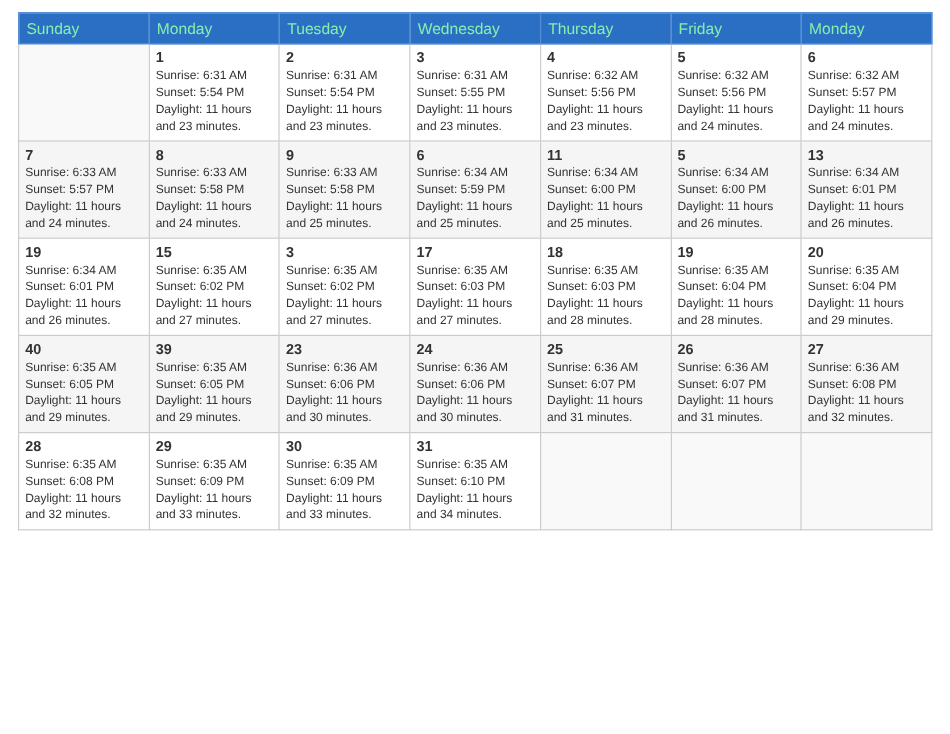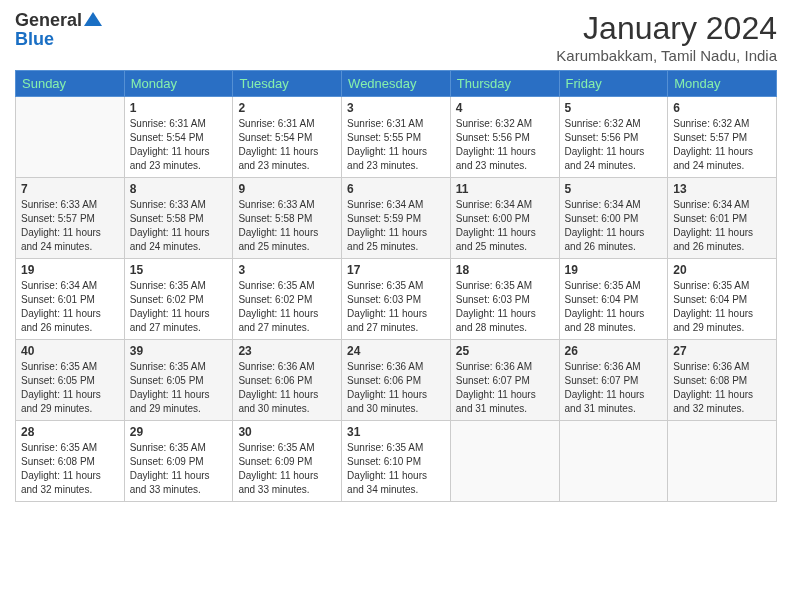--- a/index.html
+++ b/index.html
@@ -84,37 +84,20 @@
       background: #f9f9f9;
     }
     .row-alt {
       background: #f5f5f5;
     }
   </style>
 </head>
 <body>
 
 <div class="page">
-  <div class="header">
-    <div class="logo">
-      <div class="logo-text">
-        <span class="logo-general">General</span>
-        <span style="display:inline-block; margin-left:2px; position:relative; top:0px;">
-          <svg width="18" height="14" viewBox="0 0 18 14">
-            <polygon points="9,0 18,14 0,14" fill="#1a6fc4"></polygon>
-          </svg>
-        </span>
-      </div>
-      <div style="color:#1a6fc4; font-size:18px; font-weight:bold; margin-top:-2px;">Blue</div>
-    </div>
-    <div class="title-section">
-      <div class="main-title">January 2024</div>
-      <div class="subtitle">Karumbakkam, Tamil Nadu, India</div>
-    </div>
-  </div>
 
   <table class="calendar">
     <thead>
       <tr>
       <th>Sunday</th>
           <th>Monday</th>
           <th>Tuesday</th>
           <th>Wednesday</th>
           <th>Thursday</th>
           <th>Friday</th>

